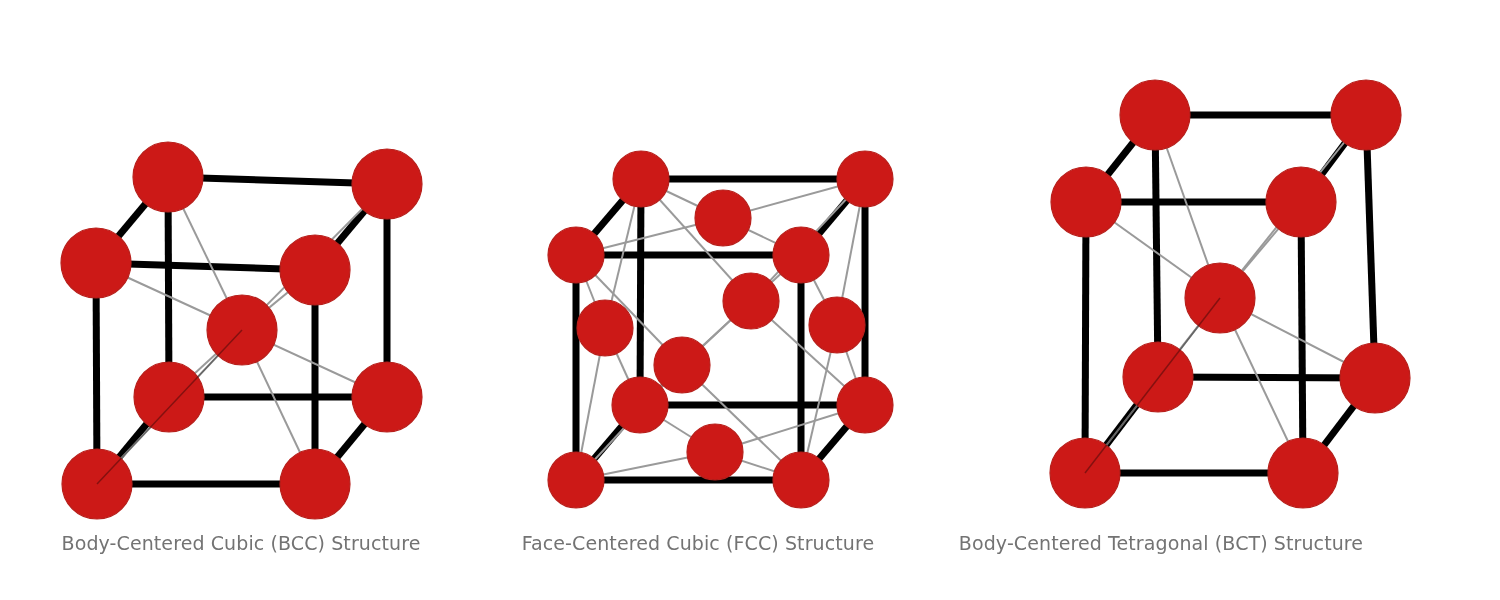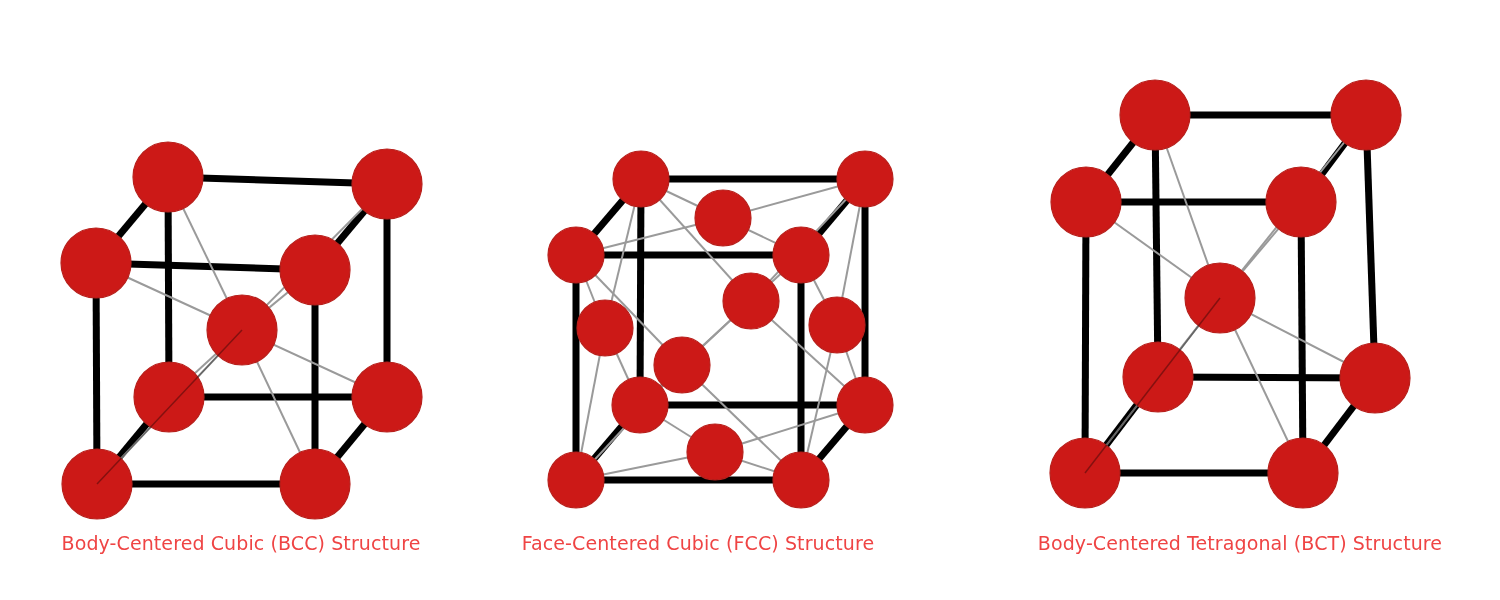--- a/index.html
+++ b/index.html
@@ -3,21 +3,21 @@
   <meta charset="utf-8">
   <style>
     html, body { margin: 0; padding: 0; background: #ffffff; }
     body { width: 1500px; height: 600px; position: relative; overflow: hidden; }
     #stage { position: absolute; left: 0; top: 0; width: 1500px; height: 600px; }
     .label {
       position: absolute;
       top: 532px;
       font-family: "DejaVu Sans", sans-serif;
       font-size: 19px;
-      color: #ef4444;
+      color: #737373;
       white-space: nowrap;
       letter-spacing: 0.1px;
       transform: translateX(-50%);
     }
   </style>
 </head>
 <body>
 
 <svg id="stage" xmlns="http://www.w3.org/2000/svg" width="1500" height="600" viewBox="0 0 1500 600">
   <g>
@@ -151,13 +151,13 @@
         <circle cx="1301" cy="202" r="35" fill="#cc1917" stroke="#b8201c" stroke-width="1.2"></circle>
         <circle cx="1085" cy="473" r="35" fill="#cc1917" stroke="#b8201c" stroke-width="1.2"></circle>
         <circle cx="1303" cy="473" r="35" fill="#cc1917" stroke="#b8201c" stroke-width="1.2"></circle>
       </g>
       <line x1="1220" y1="298" x2="1085" y2="473" stroke="#000" stroke-opacity="0.35" stroke-width="1.5"></line>
     </g>
 </svg>
 
 <div class="label" style="left: 241px;">Body-Centered Cubic (BCC) Structure</div>
 <div class="label" style="left: 698px;">Face-Centered Cubic (FCC) Structure</div>
-<div class="label" style="left: 1240px; text-align: right;">Body-Centered Tetragonal (BCT) Structure</div>
+<div class="label" style="left: 1161px; text-align: right;">Body-Centered Tetragonal (BCT) Structure</div>
 
 </body></html>

